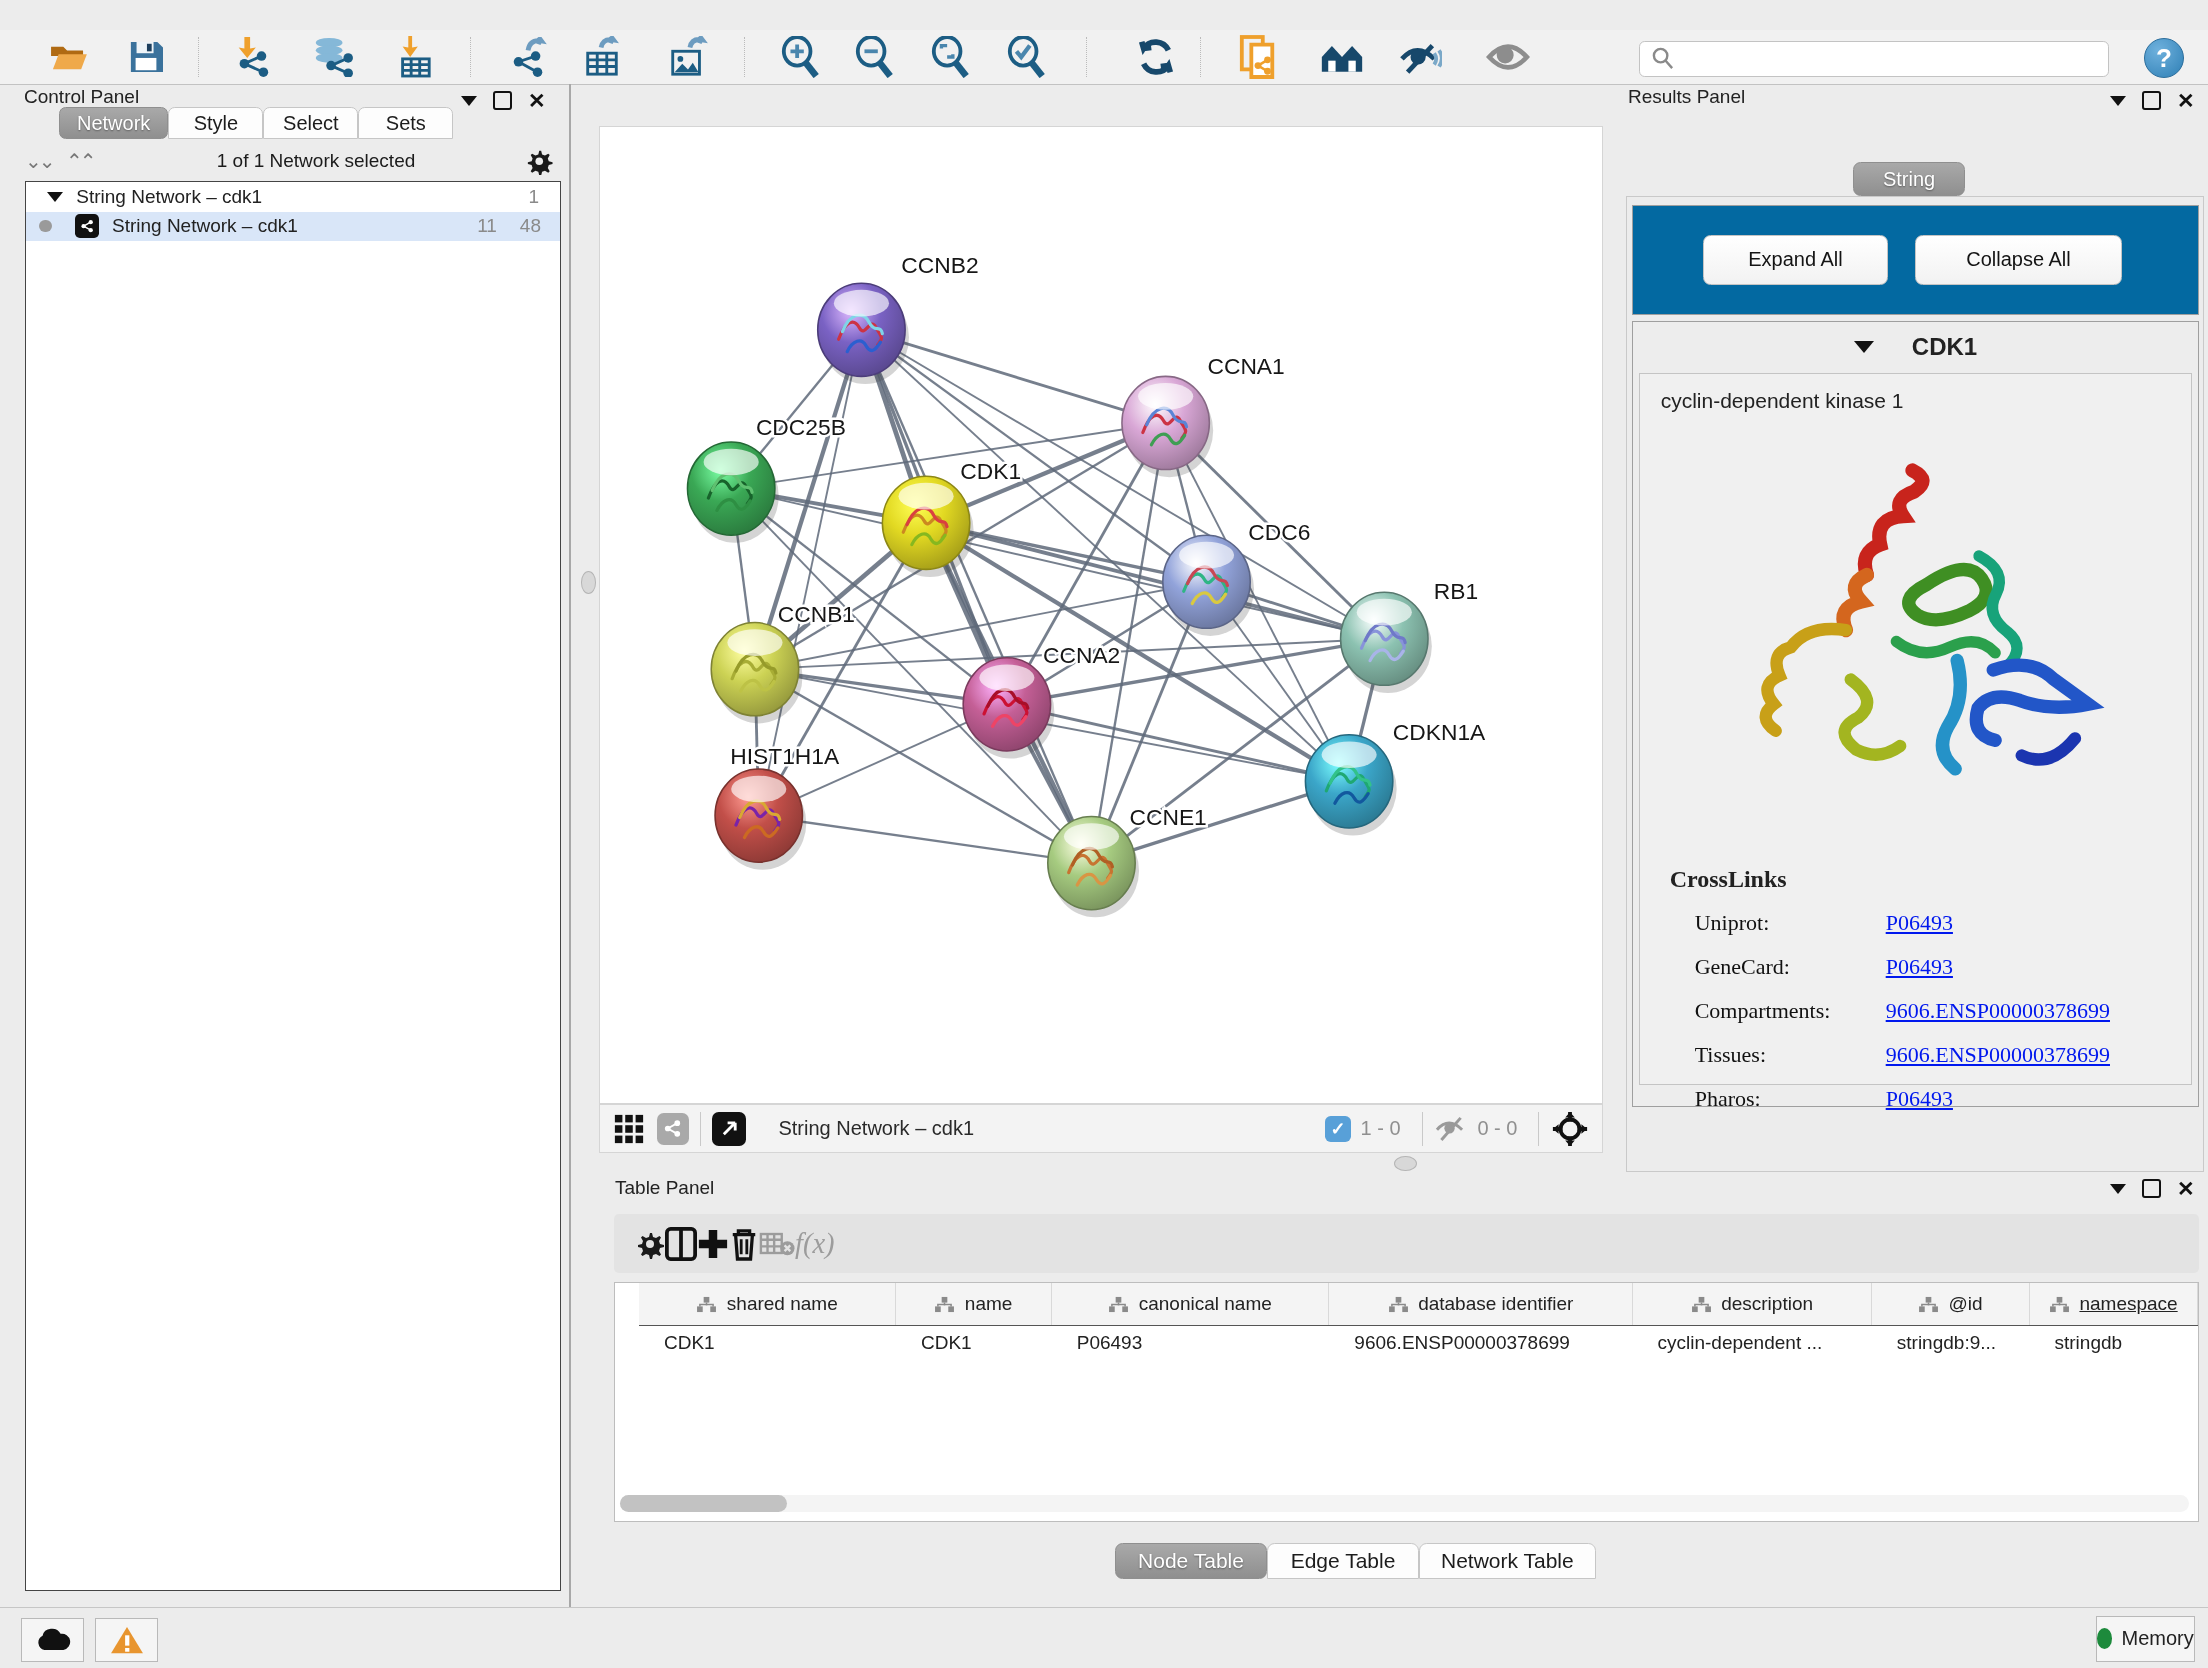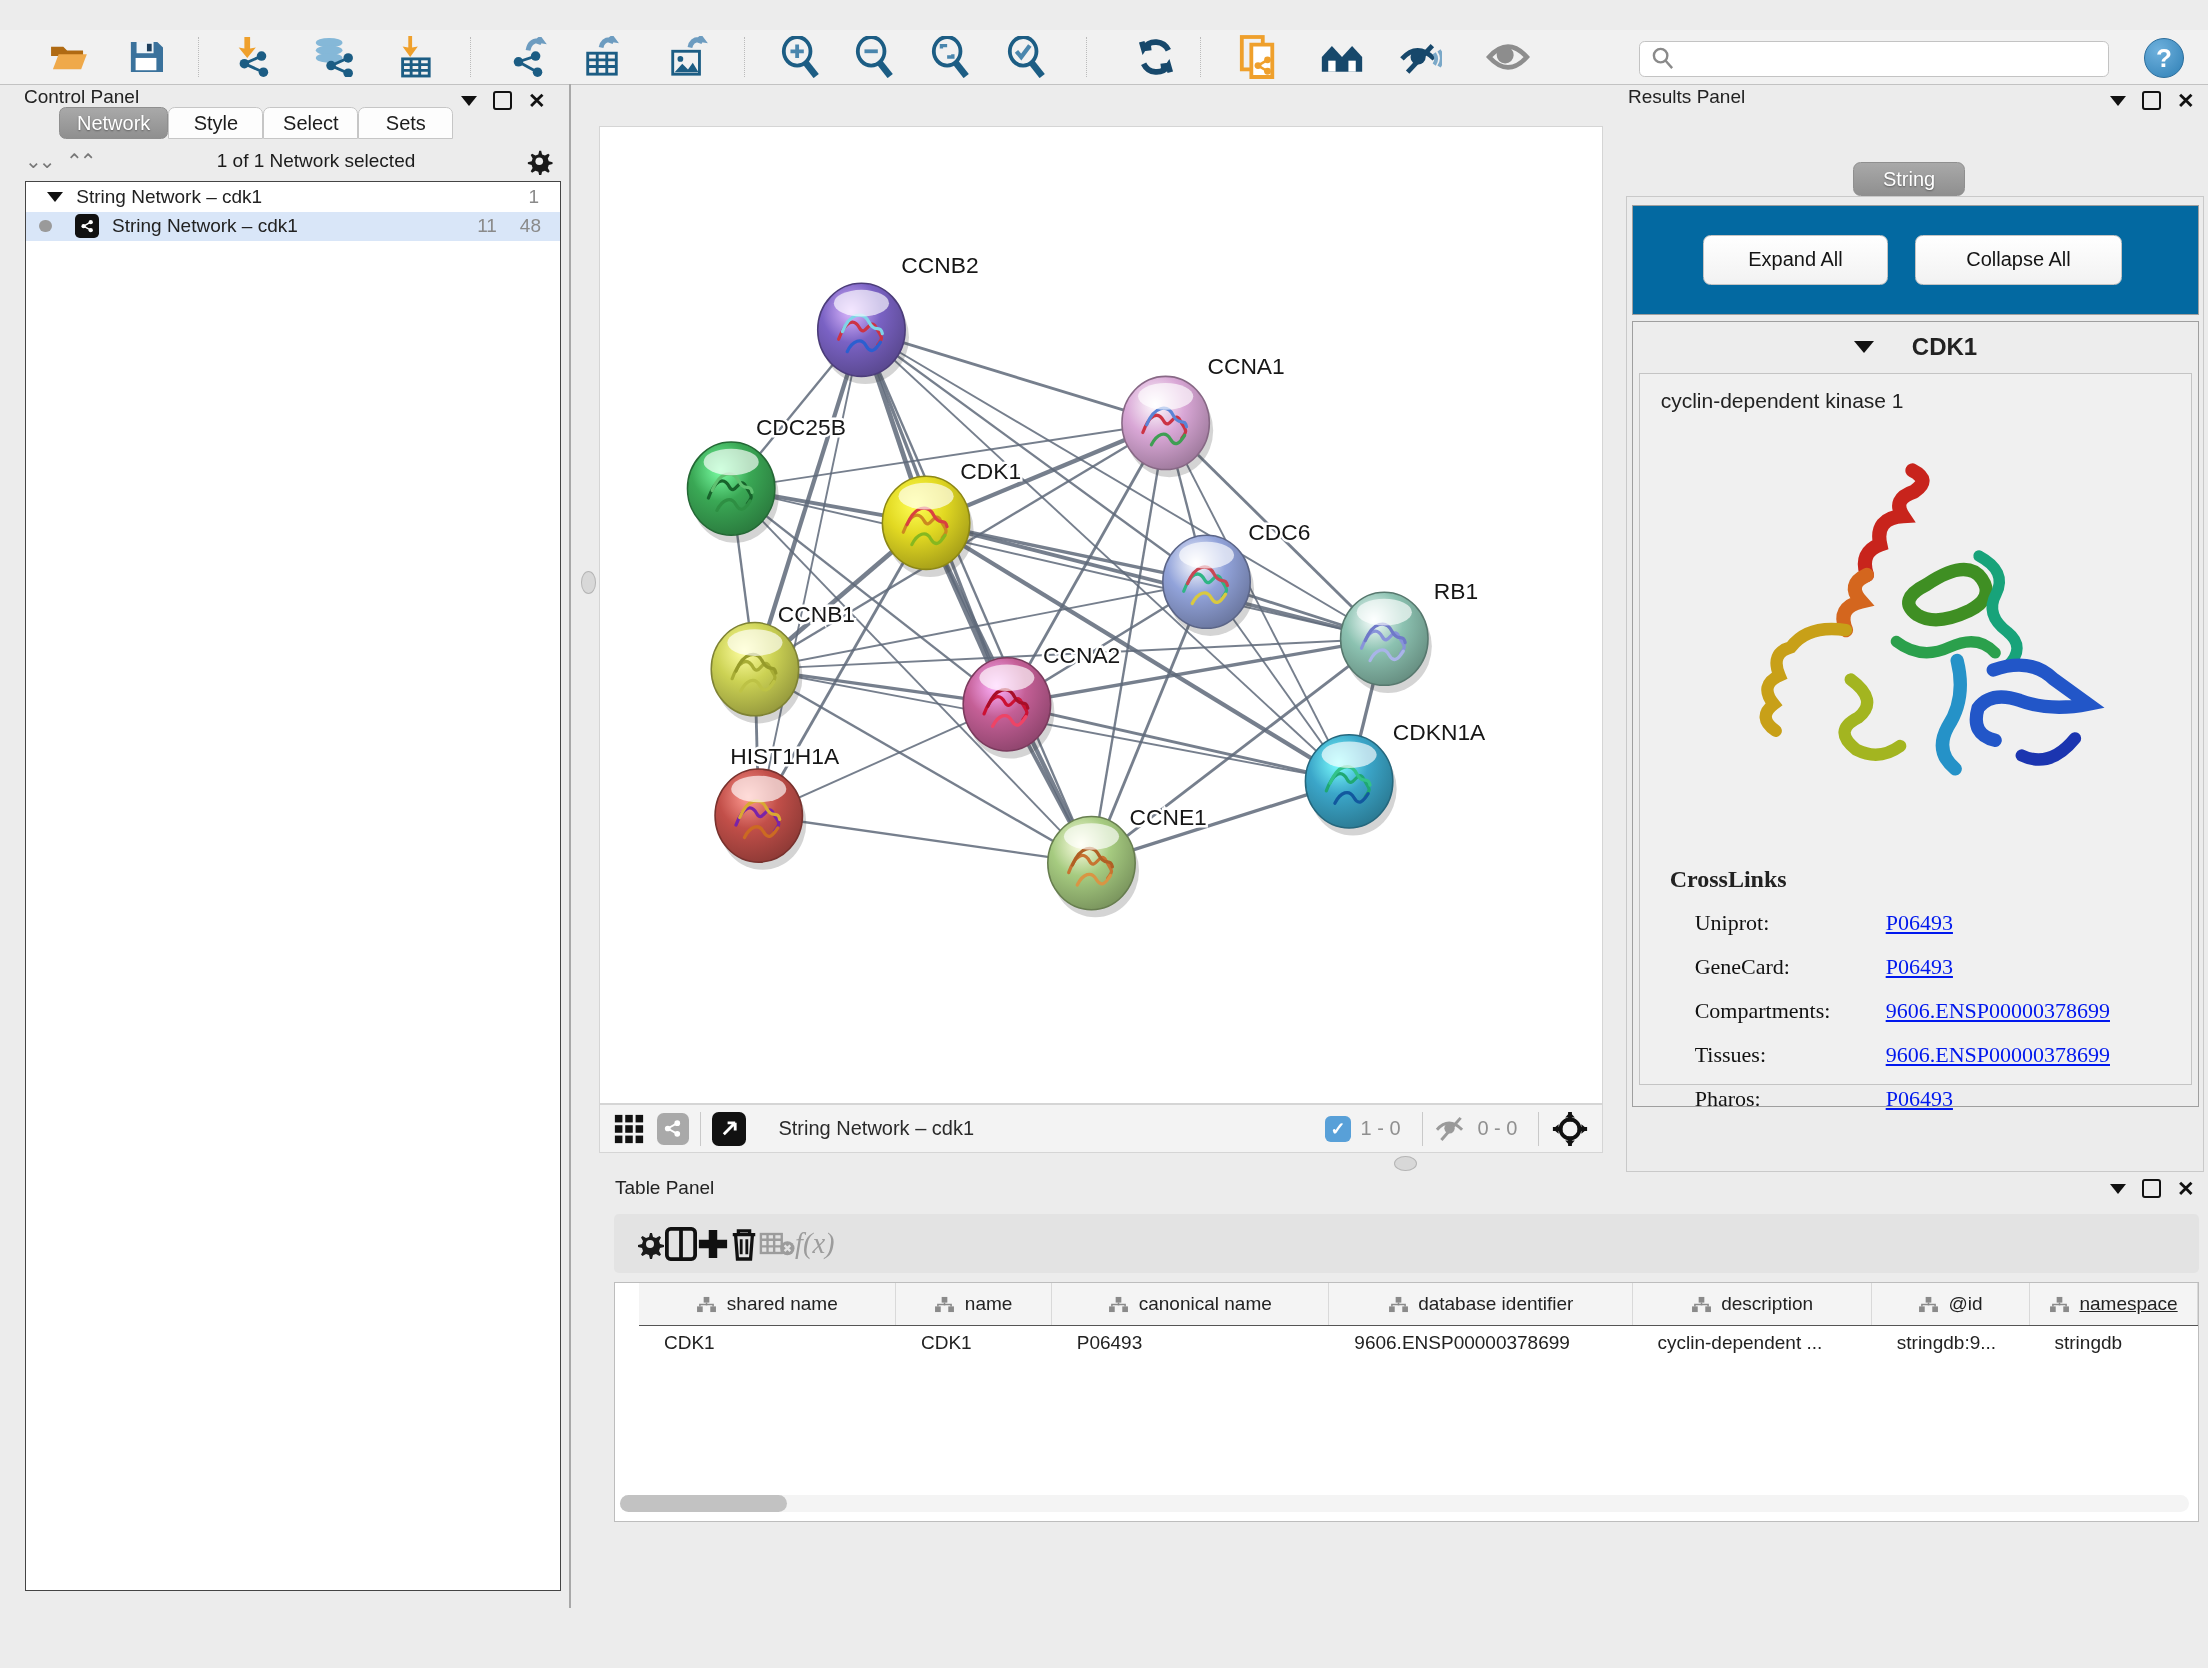--- a/index.html
+++ b/index.html
@@ -787,16 +787,39 @@
           <div class="td" style="width: 308px;">9606.ENSP00000378699</div>
           <div class="td" style="width: 243px;">cyclin-dependent ...</div>
           <div class="td" style="width: 160px;">stringdb:9...</div>
           <div class="td" style="width: 171px;">stringdb</div>
         </div>
       </div>
   </div>
   <div class="hscroll">
       <div class="hthumb"></div>
     </div>
-
+  <div class="tp-tabs">
+      <div class="tab active">Node Table</div>
+      <div class="tab">Edge Table</div>
+      <div class="tab">Network Table</div>
+    </div>
+
+  <div class="statusbar">
+    <div class="sbtn" style="left:21px">
+      <svg width="36" height="25" viewBox="0 0 38 26">
+          <path d="M10 24 a8 8 0 0 1 -2 -15 a10 9 0 0 1 19 -2 a7 7 0 0 1 3 17z" fill="#111"></path>
+        </svg>
+    </div>
+    <div class="sbtn" style="left:95px">
+      <svg width="34" height="30" viewBox="0 0 36 32">
+          <path d="M18 2 L35 30 H1z" fill="#e8952f"></path>
+          <rect x="16" y="11" width="4.5" height="11" fill="#fff"></rect>
+          <rect x="16" y="24.5" width="4.5" height="4" fill="#fff"></rect>
+        </svg>
+    </div>
+    <div class="membtn">
+      <span class="memdot"></span>
+      <span>Memory</span>
+    </div>
+  </div>
 
 </div>
 
 
 </body></html>

